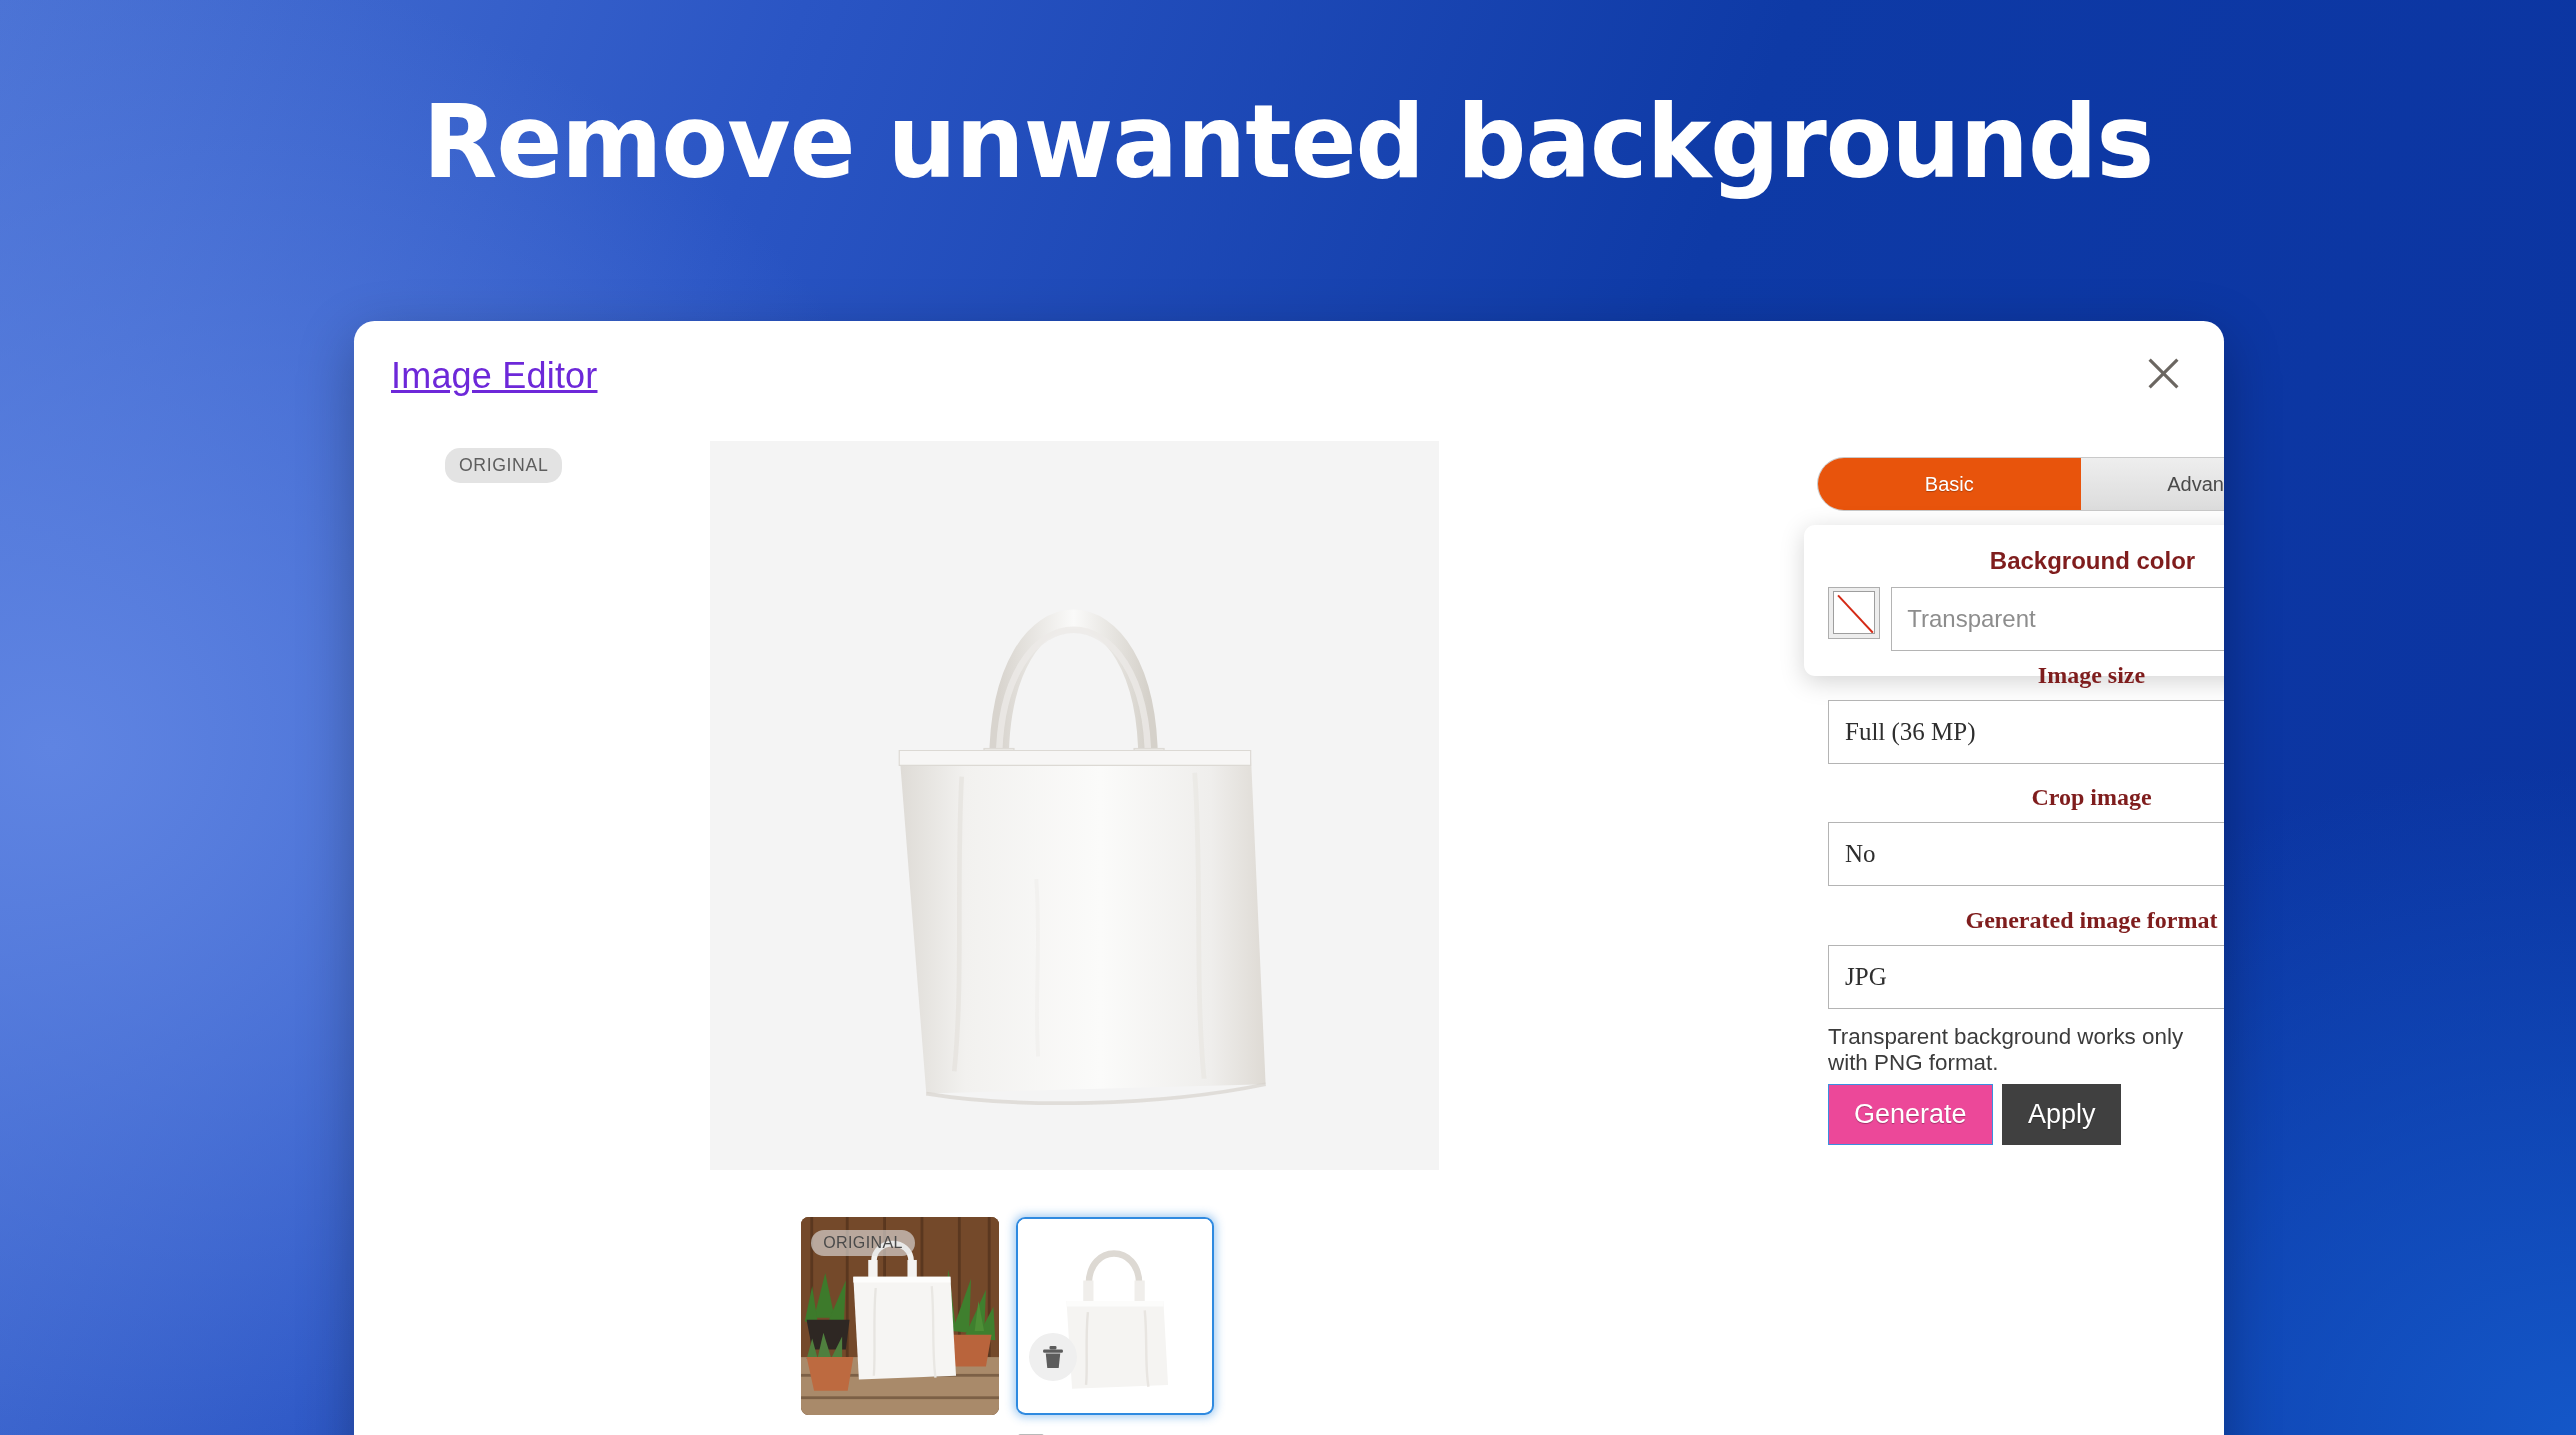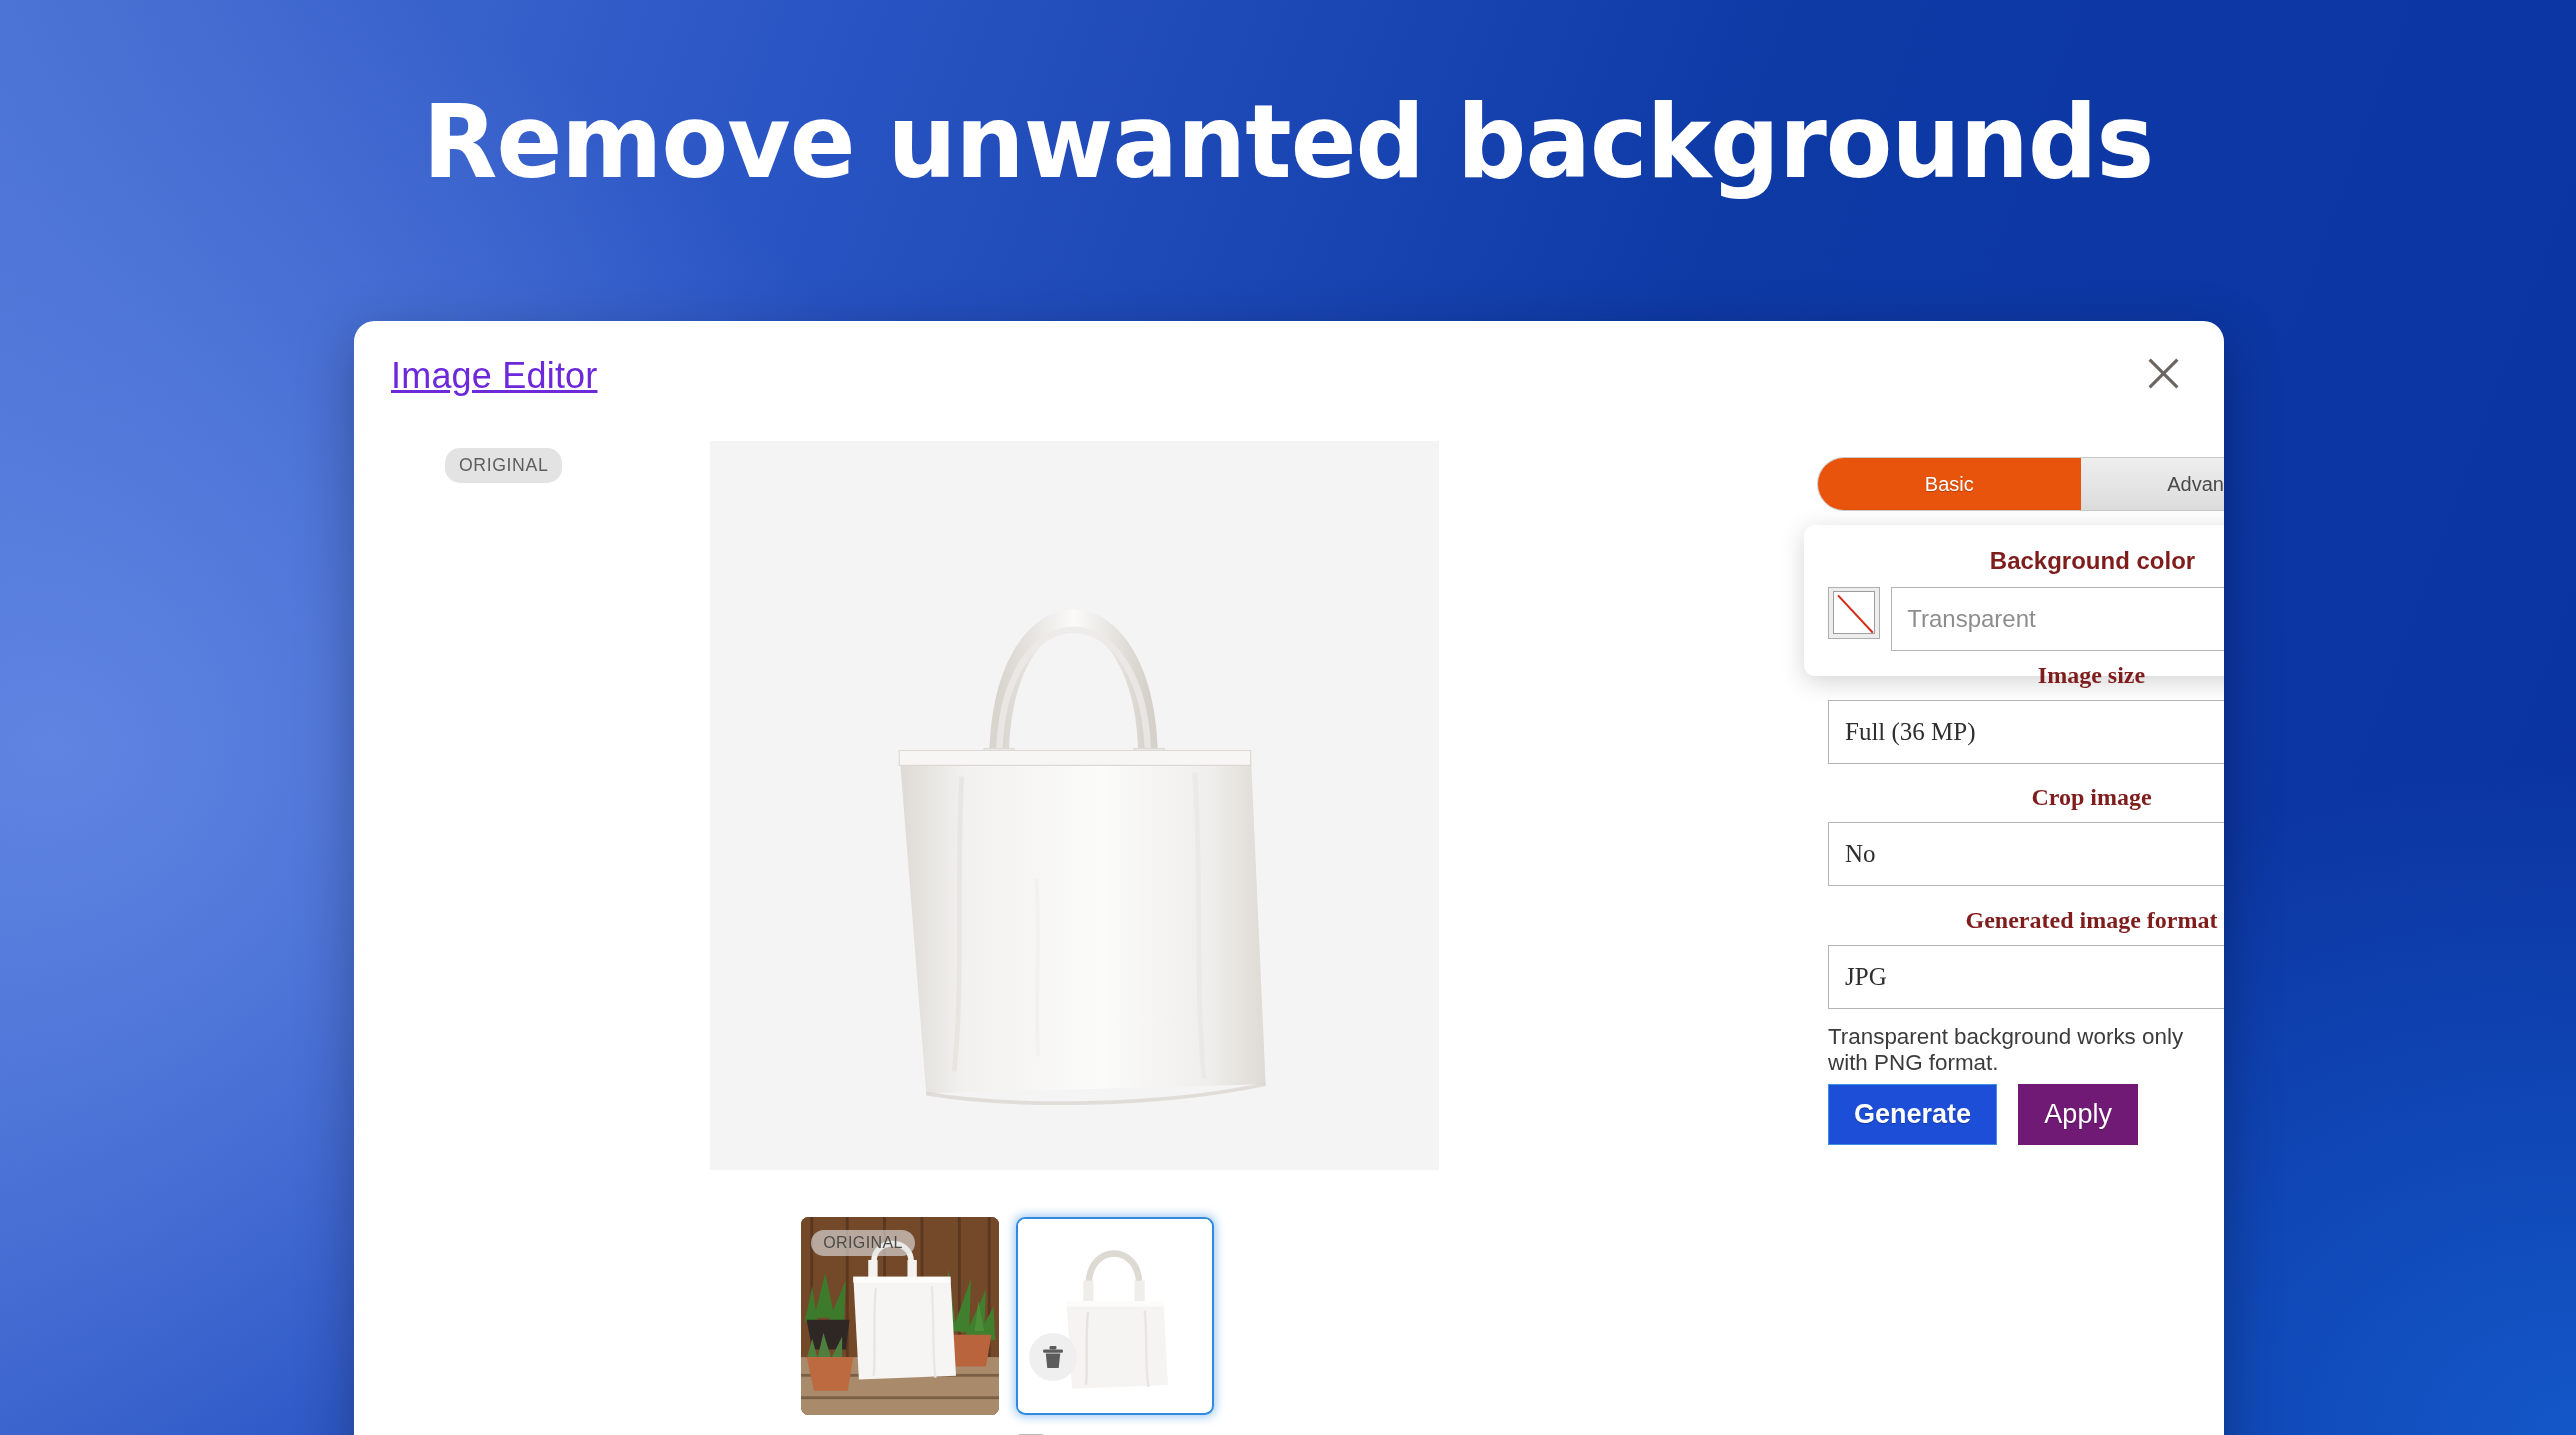--- a/index.html
+++ b/index.html
@@ -342,30 +342,28 @@
   .action-btn {
     height: 61px;
     border: none;
     font-family: inherit;
     font-size: 27px;
     cursor: pointer;
     padding: 0 26px;
     text-shadow: 0 0.9px 0.9px rgba(0,0,0,0.3);
   }
   #generate-button {
-    background: #1d4ed8;
+    background: #ec4899;
     color: #ffffff;
     outline: 1.9px solid #3a8fe0;
     outline-offset: -1.9px;
-    font-weight: bold;
   }
   #apply-button {
-    background: #701a75;
+    background: #404040;
     color: #ffffff;
-    margin-left: 12px;
   }
 </style>
 </head>
 <body>
 
 <div id="promo-bg"></div>
 
 <div id="headline">Remove unwanted backgrounds</div>
 
 <div id="modal">

